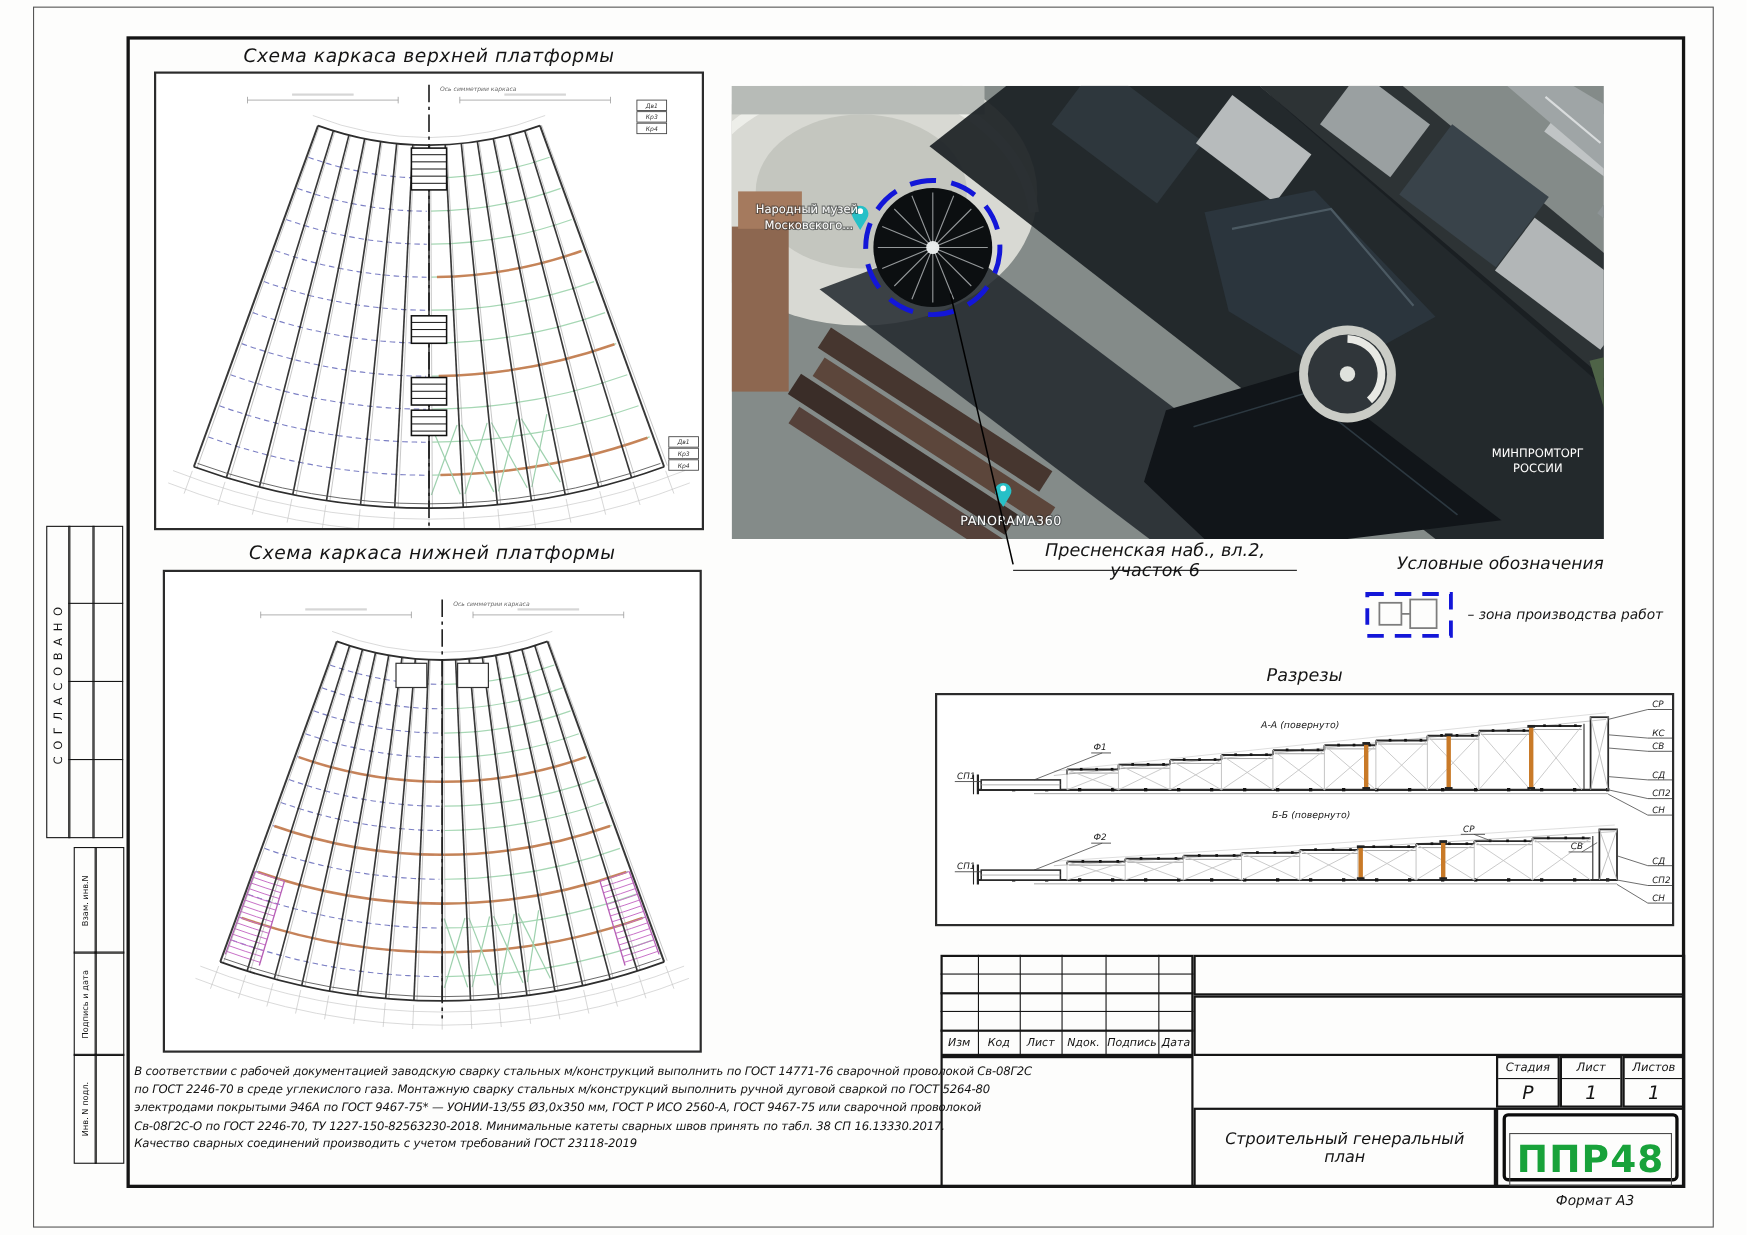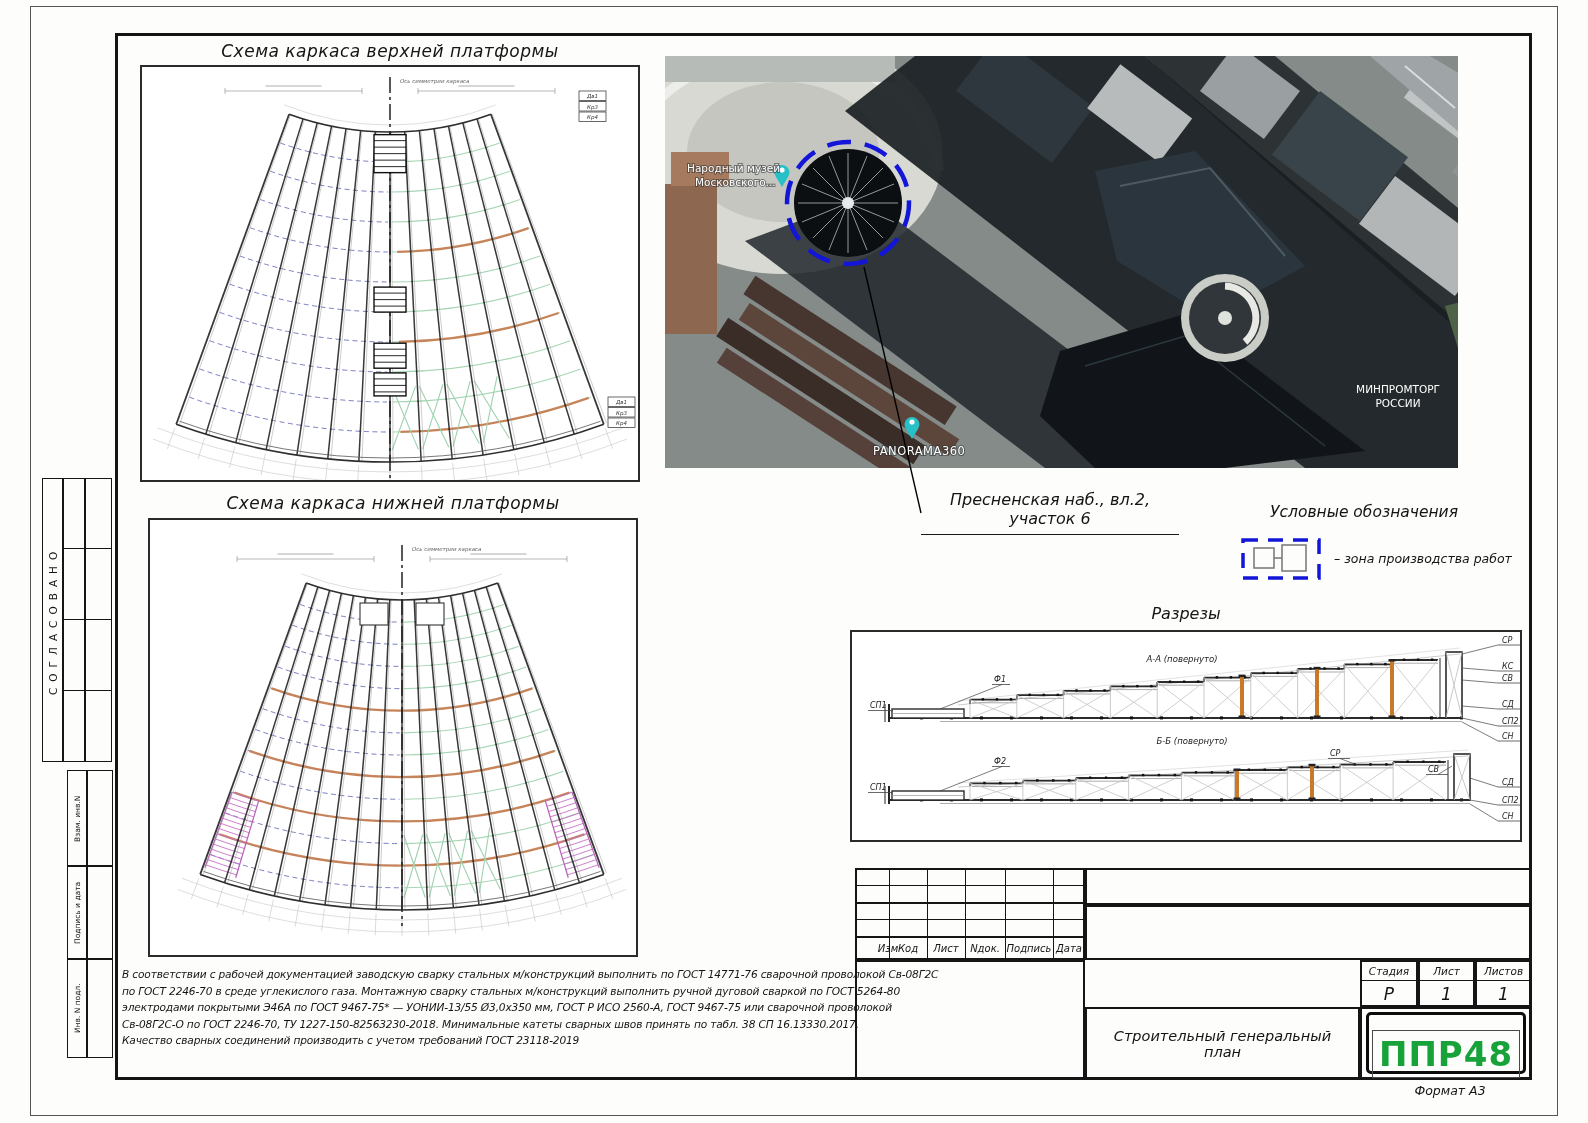--- a/index.html
+++ b/index.html
@@ -642,21 +642,21 @@
         <rect x="127.5" y="33" width="56" height="2" fill="#b5b5b5" opacity="0.55"></rect>
         <line x1="280" y1="39" x2="417" y2="39" stroke="#999" stroke-width="0.7"></line>
         <line x1="280" y1="36" x2="280" y2="42" stroke="#999" stroke-width="0.7"></line>
         <line x1="417" y1="36" x2="417" y2="42" stroke="#999" stroke-width="0.7"></line>
         <rect x="320.5" y="33" width="56" height="2" fill="#b5b5b5" opacity="0.55"></rect>
         <rect x="210" y="83" width="28" height="22" stroke="#333" stroke-width="1.1" fill="#fff"></rect>
         <rect x="266" y="83" width="28" height="22" stroke="#333" stroke-width="1.1" fill="#fff"></rect>
       </svg>
   </div>
 
-  <div class="abs" style="left:665px;top:56px;width:793px;height:412px;overflow:hidden;">
+  <div class="abs" style="left:665px;top:78px;width:793px;height:412px;overflow:hidden;">
     <svg viewBox="0 0 857 412" width="857" height="412">
       <rect x="0" y="0" width="857" height="412" fill="#848b89"></rect>
       <ellipse cx="118" cy="98" rx="160" ry="120" fill="#d8d9d3"></ellipse>
       <path d="M-20,60 A160,132 0 0 1 275,115" stroke="#f1f1ec" stroke-width="9" fill="none" opacity=".85"></path>
       <ellipse cx="118" cy="96" rx="96" ry="70" fill="#c4c6bf"></ellipse>
       <rect x="0" y="0" width="230" height="26" fill="#b7bbb7"></rect>
       <rect x="0" y="128" width="52" height="150" fill="#8d6750"></rect>
       <rect x="6" y="96" width="58" height="34" fill="#a57a5e"></rect>
       <g transform="rotate(33 150 330)">
         <rect x="40" y="270" width="240" height="22" fill="#46362f"></rect>
@@ -717,21 +717,21 @@
           <circle cx="247" cy="366" r="2.6" fill="#fff"></circle>
       </g>
       <text class="maplabel" x="22" y="116" font-size="10.5">Народный музей</text>
       <text class="maplabel" x="30" y="130" font-size="10.5">Московского...</text>
       <text class="maplabel" x="208" y="399" font-size="11.5" letter-spacing=".5">PANORAMA360</text>
       <text class="maplabel" x="733" y="337" font-size="10.5" text-anchor="middle">МИНПРОМТОРГ</text>
       <text class="maplabel" x="733" y="351" font-size="10.5" text-anchor="middle">РОССИИ</text>
     </svg>
   </div>
 
-  <div class="abs it" style="left:921px;top:490px;width:258px;height:24px;font-size:16px;text-align:center;border-bottom:1.5px solid #1a1a1a;padding-bottom:20px;">
+  <div class="abs it" style="left:921px;top:490px;width:258px;height:24px;font-size:16px;text-align:center;border-bottom:1.5px solid #1a1a1a;padding-bottom:4px;">
     <span>Пресненская наб., вл.2, участок 6</span>
   </div>
 
   <div class="abs it" style="left:1238px;top:503px;width:220px;font-size:15.5px;text-align:right;">
     <span>Условные обозначения</span>
   </div>
   <div class="abs" style="left:1240px;top:536px;">
     <svg viewBox="0 0 84 46" width="84" height="46">
       <rect x="3" y="4" width="76" height="38" fill="none" stroke-width="3.5" stroke-dasharray="15 10" stroke="#1316d8"></rect>
       <g stroke="#7d7d7d" stroke-width="1.6" fill="none">
@@ -1062,21 +1062,21 @@
     <div class="abs" style="left:0;top:3px;width:230px;height:92px;">
       <div class="abs" style="left:0;top:17px;width:230px;border-top:1.5px solid #151515;"></div>
       <div class="abs" style="left:0;top:34px;width:230px;border-top:2px solid #151515;"></div>
       <div class="abs" style="left:0;top:51px;width:230px;border-top:1.5px solid #151515;"></div>
       <div class="abs" style="left:0;top:68px;width:230px;border-top:2px solid #151515;"></div>
       <div class="abs" style="left:34px;top:0;height:92px;border-left:1.5px solid #151515;"></div>
       <div class="abs" style="left:72px;top:0;height:92px;border-left:1.5px solid #151515;"></div>
       <div class="abs" style="left:110px;top:0;height:92px;border-left:1.5px solid #151515;"></div>
       <div class="abs" style="left:150px;top:0;height:92px;border-left:1.5px solid #151515;"></div>
       <div class="abs" style="left:198px;top:0;height:92px;border-left:1.5px solid #151515;"></div>
-      <div class="abs it ctr" style="left:16px;top:68px;width:34px;height:24px;font-size:10px;">
+      <div class="abs it ctr" style="left:0;top:68px;width:34px;height:24px;font-size:10px;">
           <span>Изм</span>
         </div>
       <div class="abs it ctr" style="left:34px;top:68px;width:38px;height:24px;font-size:10px;">
           <span>Код</span>
         </div>
       <div class="abs it ctr" style="left:72px;top:68px;width:38px;height:24px;font-size:10px;">
           <span>Лист</span>
         </div>
       <div class="abs it ctr" style="left:110px;top:68px;width:40px;height:24px;font-size:10px;">
           <span>Nдок.</span>

